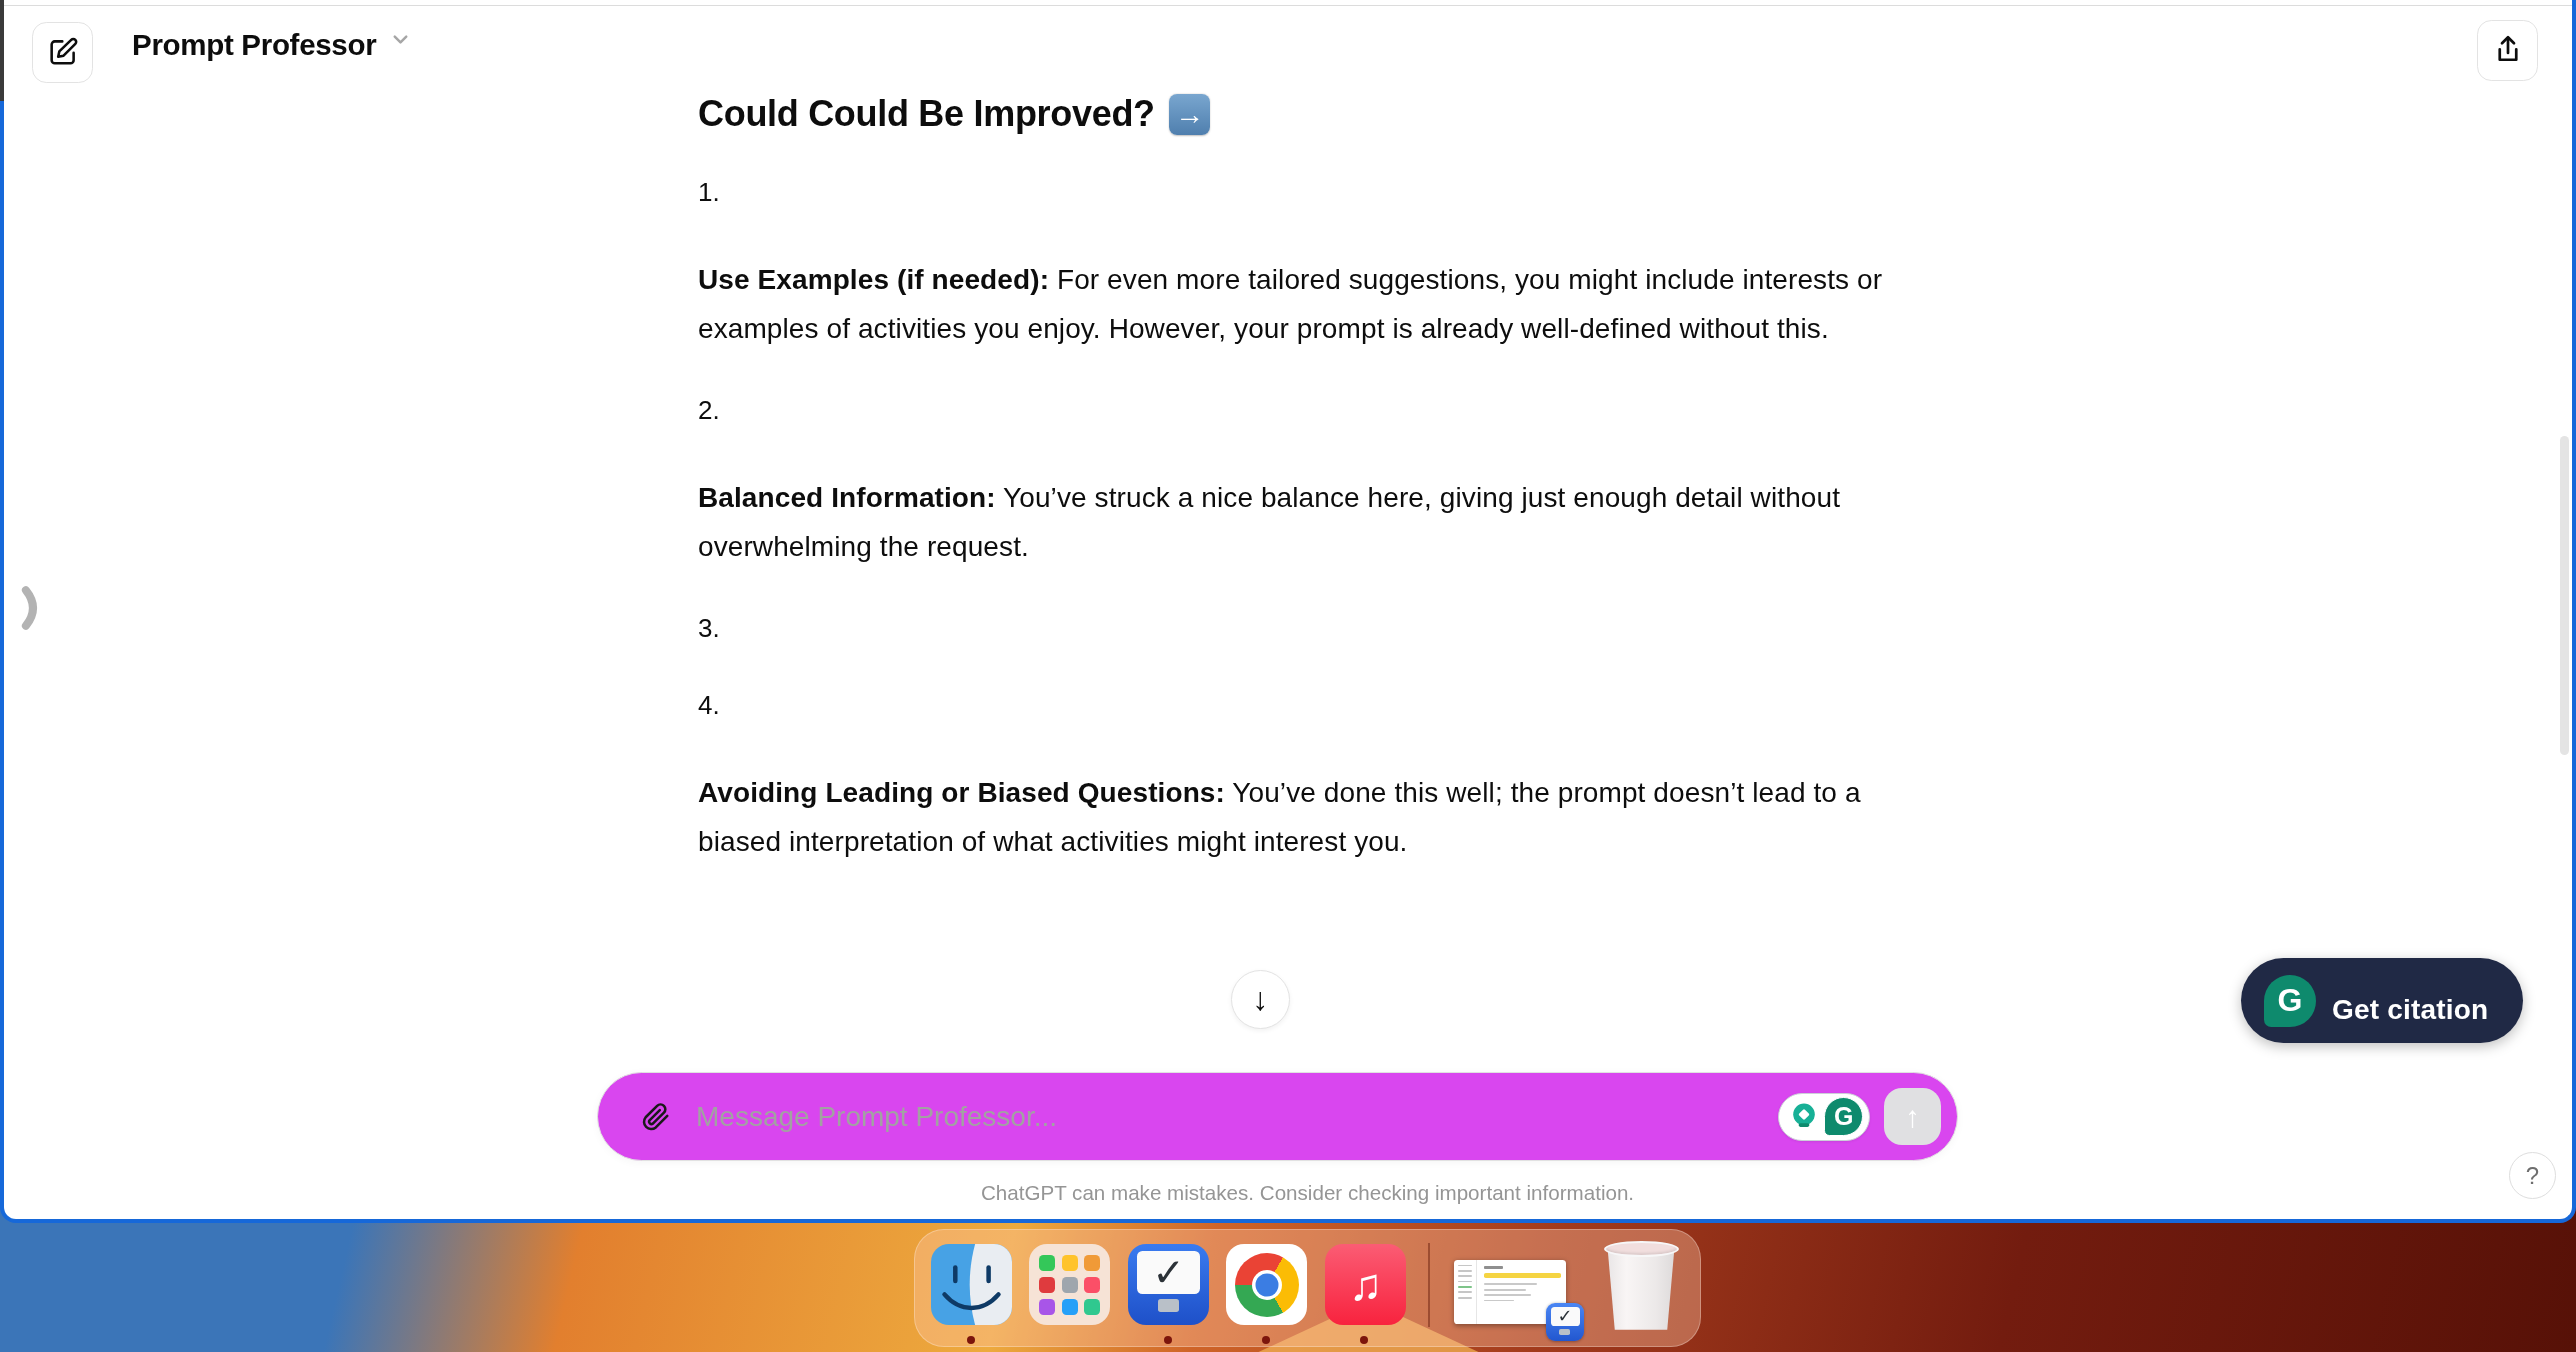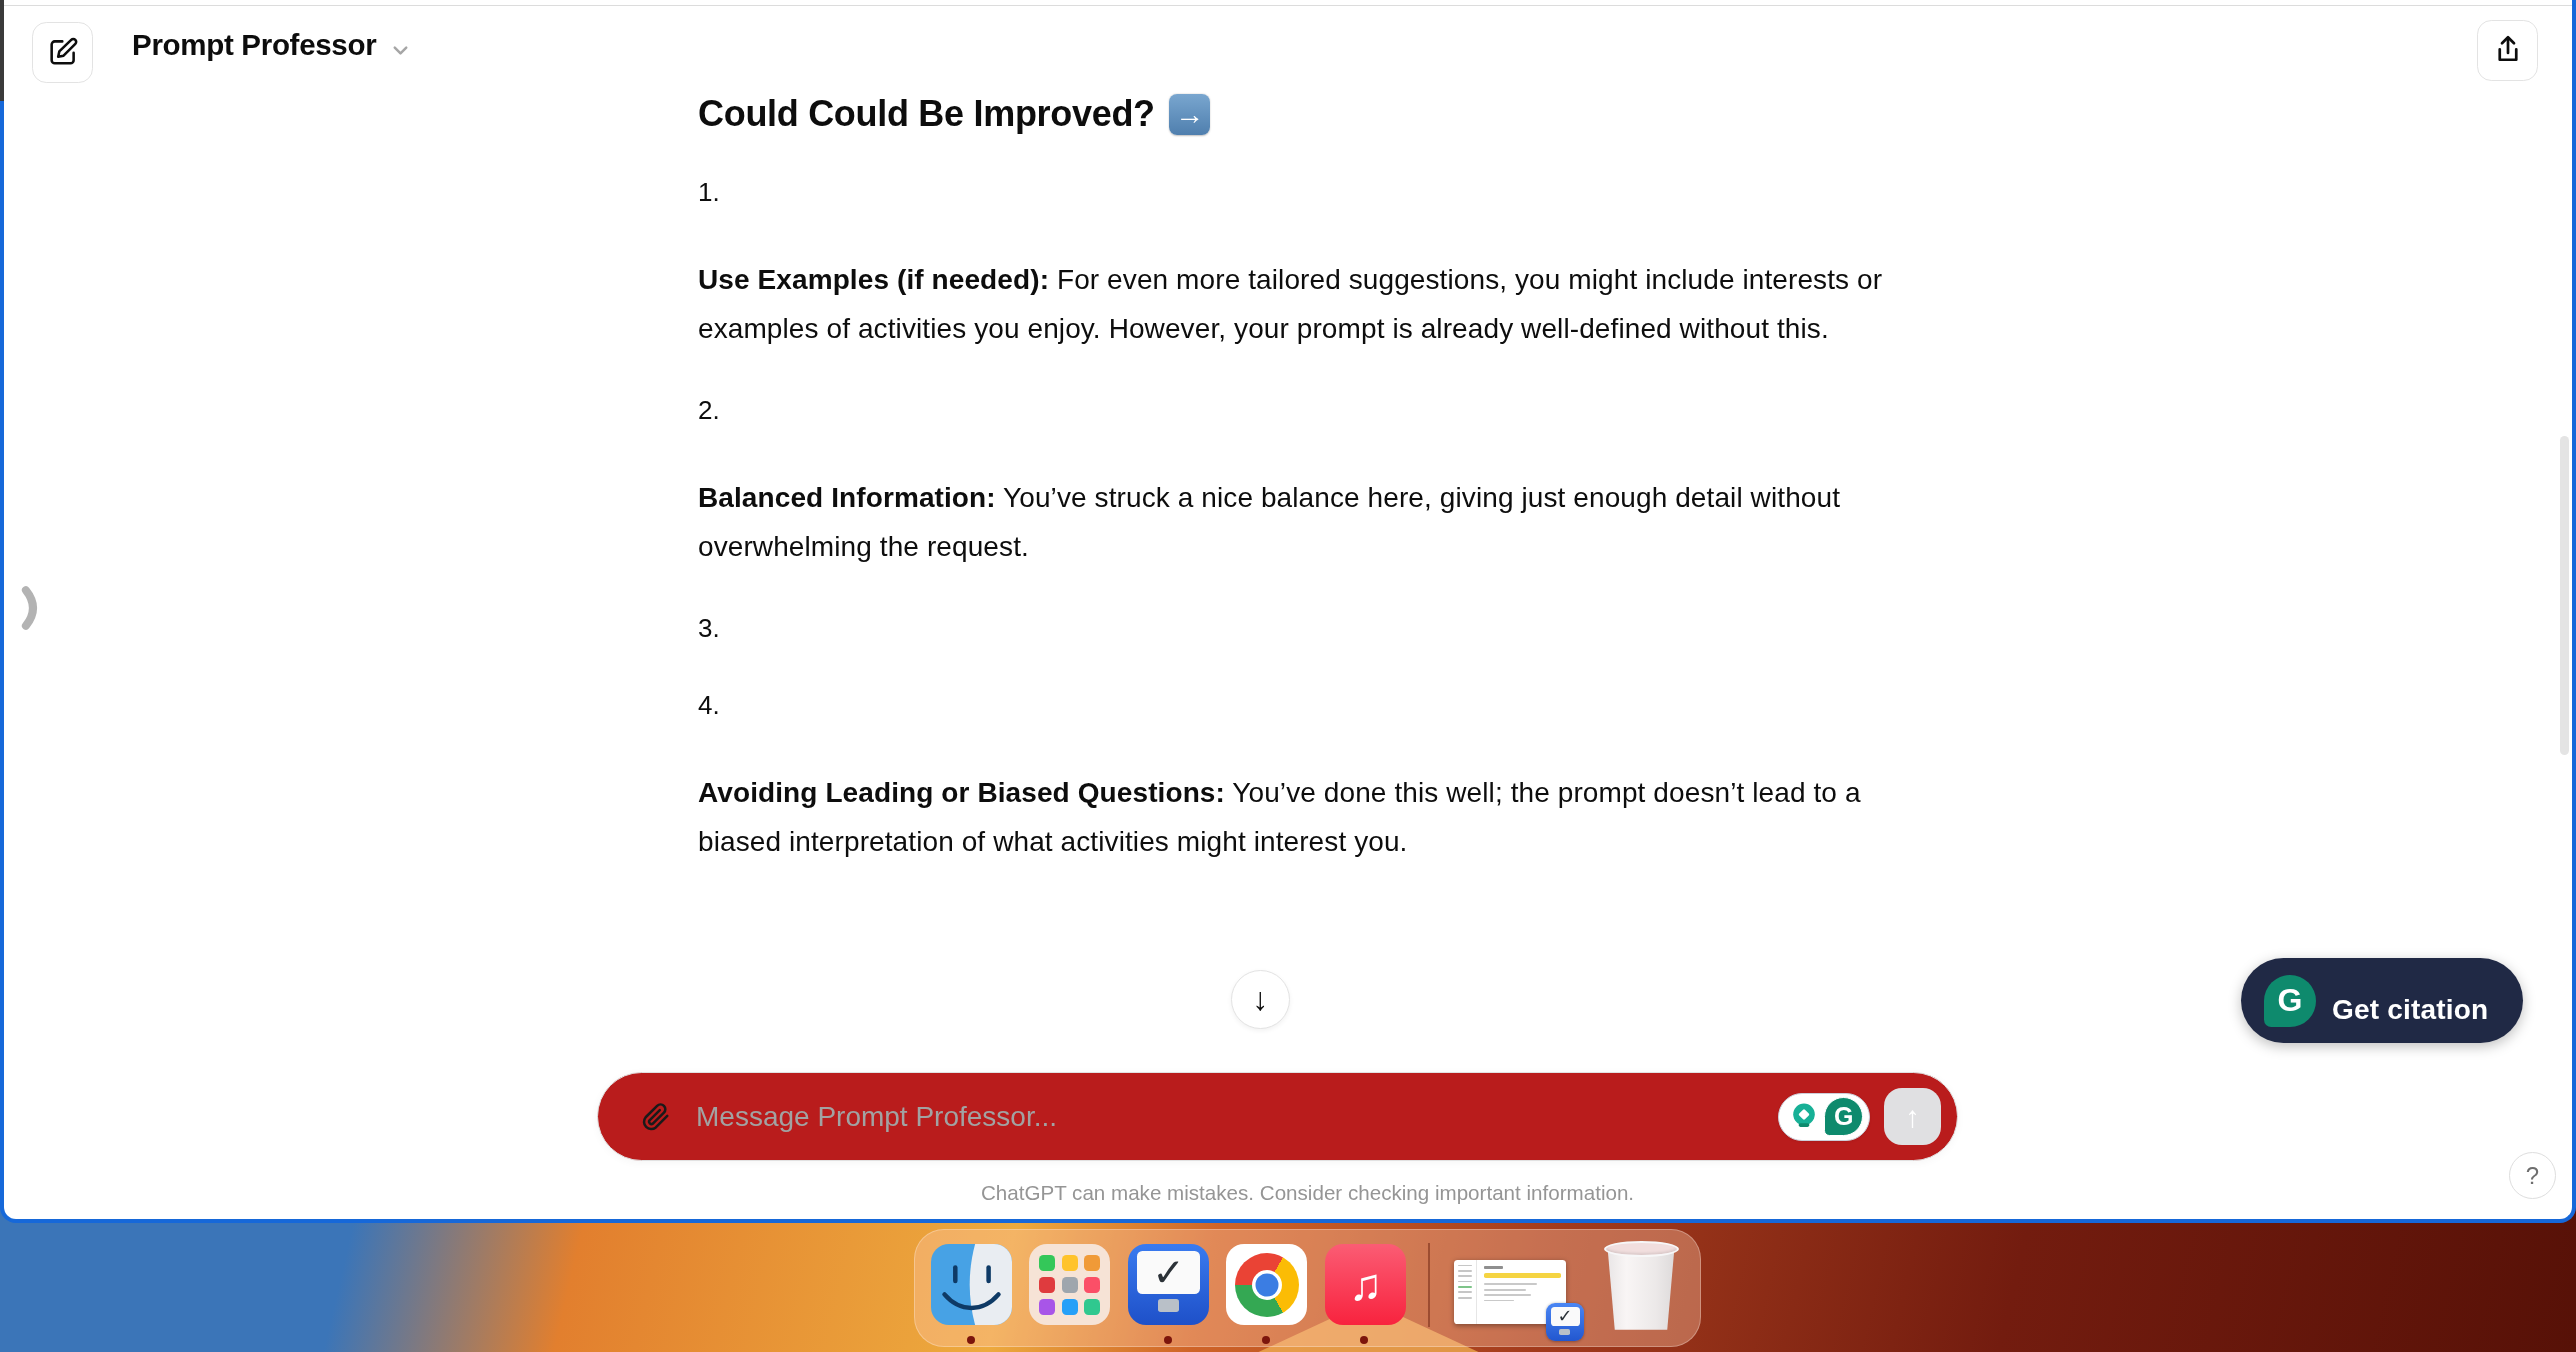--- a/index.html
+++ b/index.html
@@ -15,21 +15,21 @@
   
   .window { position:absolute; left:0; top:0; width:2576px; height:1223px; background:#ffffff;
     border-left:4.5px solid #1668d9; border-right:4.5px solid #1668d9; border-bottom:4.5px solid #1668d9;
     border-radius:0 0 16px 16px; z-index:5; }
   .edge-dark { position:absolute; left:-4.5px; top:0; width:4.5px; height:101px; background:#3a3a3a; }
   .top-hairline { position:absolute; left:0; right:0; top:5.4px; height:0.9px; background:#dcdcdc; }
 
   
   .new-chat-btn { position:absolute; left:28px; top:21.5px; width:61px; height:61px;
     border:1.3px solid #e3e3e3; border-radius:14.3px; background:#fff; display:flex; align-items:center; justify-content:center; cursor:pointer; }
-  .gpt-switcher { position:absolute; left:128px; top:28px; display:flex; align-items:flex-end; gap:12.5px; cursor:pointer; }
+  .gpt-switcher { position:absolute; left:128px; top:28px; display:flex; align-items:flex-start; gap:12.5px; cursor:pointer; }
   .gpt-title { font-size:29.5px; font-weight:700; color:#0d0d0d; letter-spacing:-0.3px; }
   .share-btn { position:absolute; left:2473px; top:19.7px; width:61px; height:61px;
     border:1.3px solid #e3e3e3; border-radius:14.3px; background:#fff; display:flex; align-items:center; justify-content:center; cursor:pointer; }
 
   
   .left-toggle { position:absolute; left:12.5px; top:583px; width:32px; height:50px; cursor:pointer; }
 
   
   .chat { position:absolute; left:694px; top:0; width:1227px; color:#0d0d0d; }
   .chat-heading { margin-top:93px; font-size:36px; font-weight:700; letter-spacing:-0.3px; display:flex; align-items:center; gap:14.3px; }
@@ -38,21 +38,21 @@
   .num { margin-top:38px; font-size:26px; line-height:39px; }
   .para { margin-top:43px; font-size:28px; line-height:49px; letter-spacing:0.1px; }
   .para strong { font-weight:700; }
 
   
   .scroll-btn { position:absolute; left:1227px; top:970px; width:59px; height:59px; border-radius:50%;
     background:#fff; border:1.3px solid #e3e3e3; box-shadow:0 1.8px 5.4px rgba(0,0,0,.06);
     display:flex; align-items:center; justify-content:center; font-size:32px; color:#0d0d0d; cursor:pointer; z-index:8; }
 
   
-  .composer { position:absolute; left:593px; top:1072px; width:1361px; height:89px; background:#b91c1c;
+  .composer { position:absolute; left:593px; top:1072px; width:1361px; height:89px; background:#d946ef;
     border:1.3px solid #e1e1e1; border-radius:45px; box-shadow:0 1.8px 9px rgba(0,0,0,.04);
     display:flex; align-items:center; padding:0 16px 0 39px; z-index:7; }
   .attach-btn { width:36px; height:36px; display:flex; align-items:center; justify-content:center; cursor:pointer; flex:none; }
   .message-input { flex:1; margin-left:23px; border:none; outline:none; background:transparent;
     font-size:28px; color:#0d0d0d; font-family:inherit; }
   .message-input::placeholder { color:#a2a2a2; opacity:1; }
   .ext-pill { flex:none; height:48px; background:#fff; border:1.3px solid #cdced9; border-radius:24px;
     display:flex; align-items:center; padding:0 5.4px; gap:1.8px; cursor:pointer; box-shadow:0 0.9px 2.7px rgba(0,0,0,.08); }
   .bulb-icon { width:38px; height:38px; border-radius:50%; display:flex; align-items:center; justify-content:center; }
   .gram-circle { width:39px; height:39px; border-radius:50% 50% 50% 5.4px; background:#0e8a6d; color:#fff;

